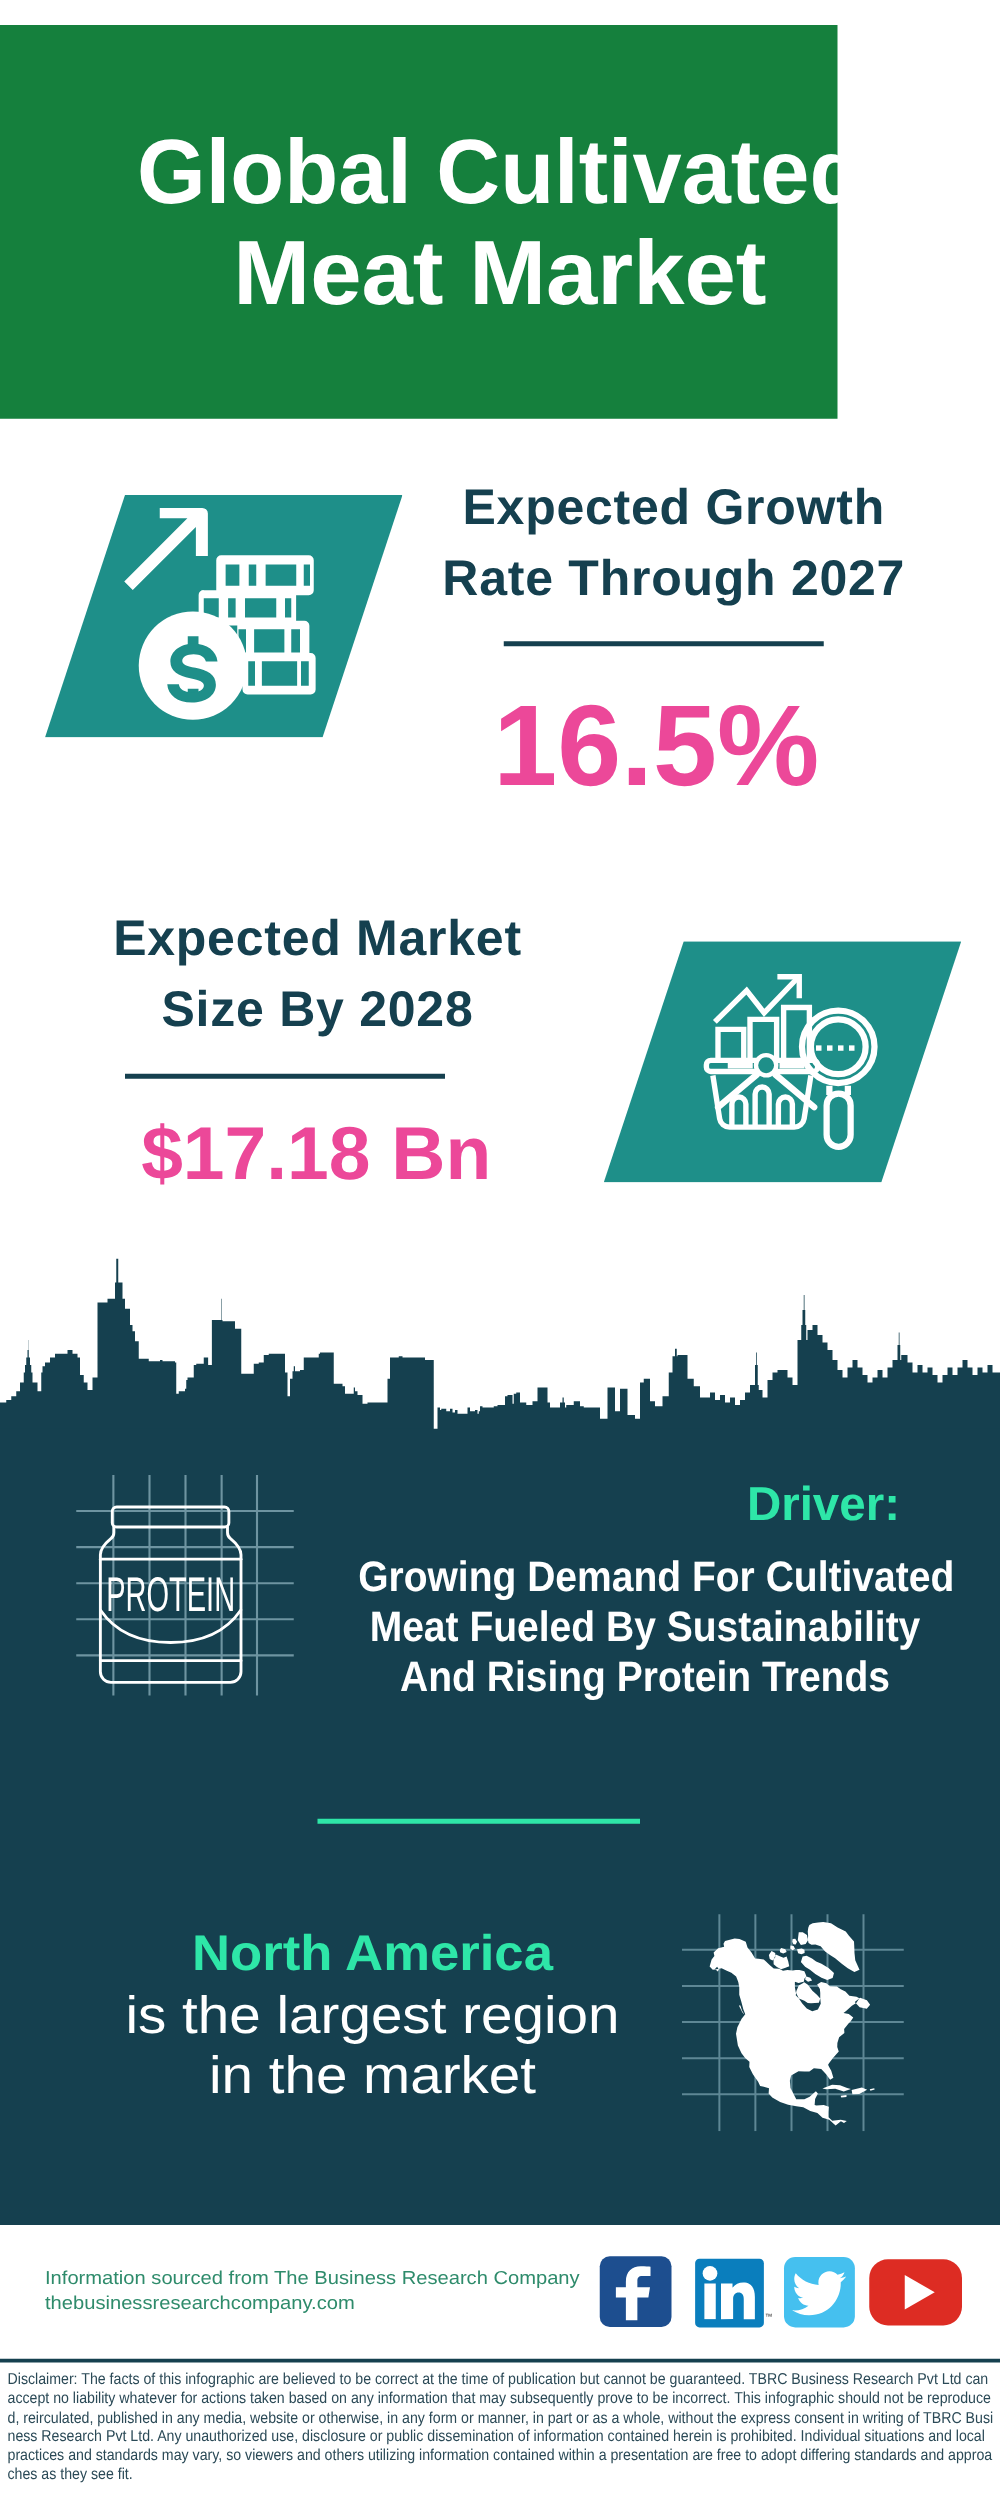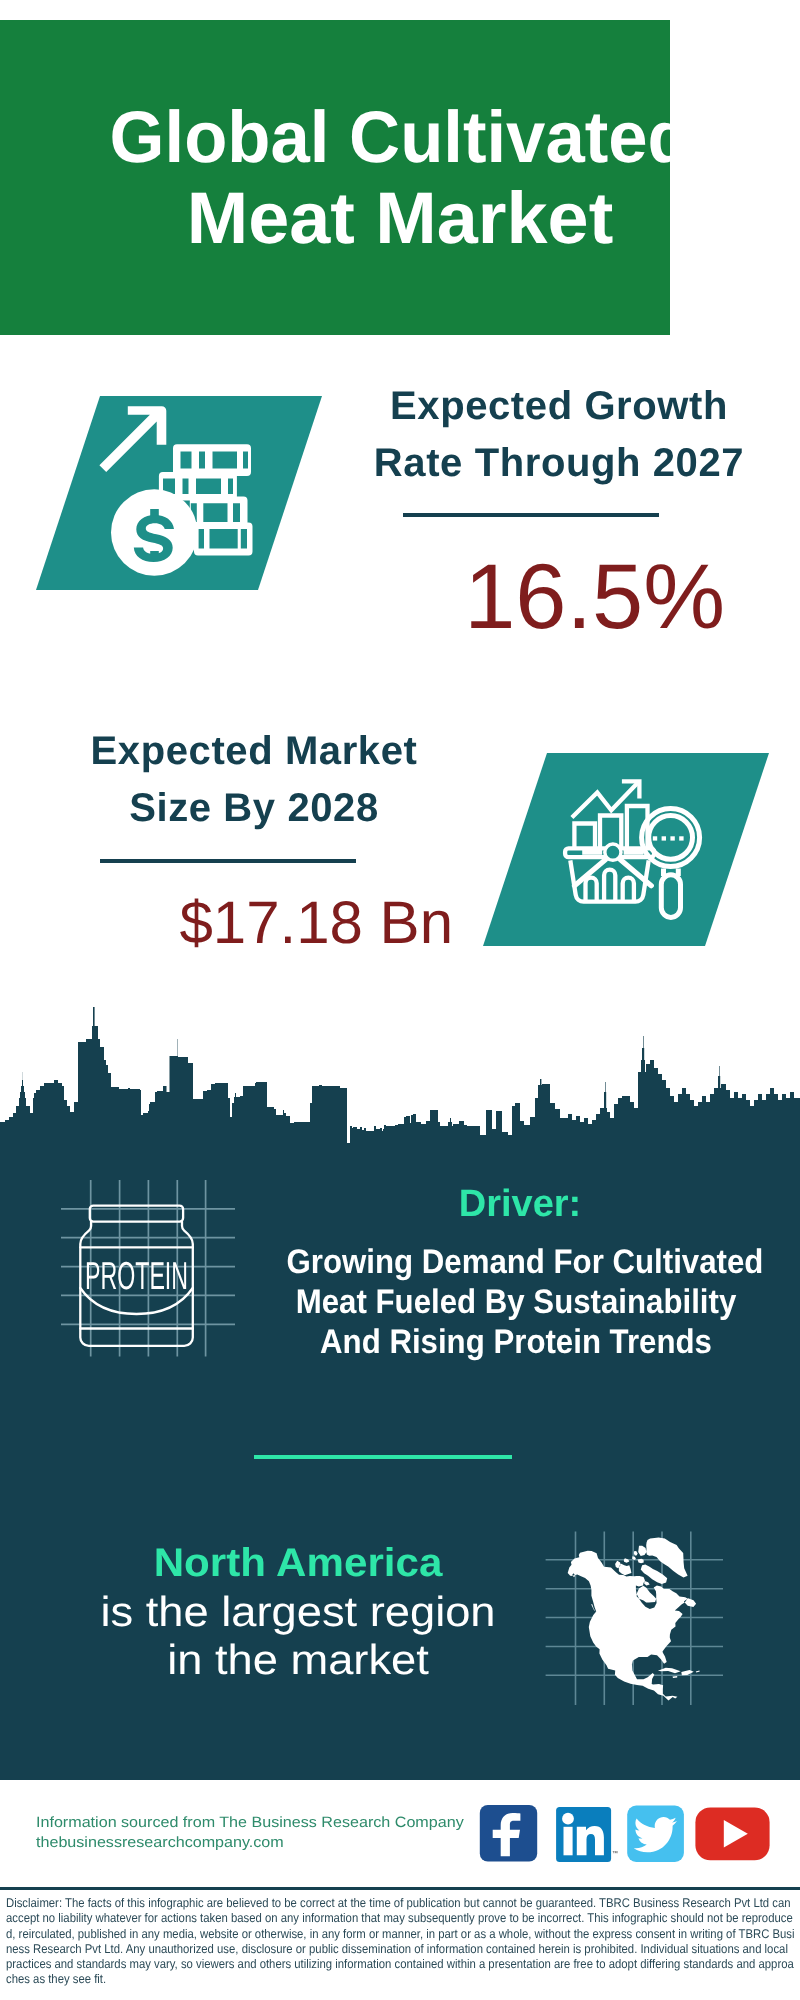--- a/index.html
+++ b/index.html
@@ -9,29 +9,29 @@
 
   .hdr { position:absolute; left:0; top:0; width:670px; height:315px; background:#15803d;margin-top:20px; }
   .hdr h1 { position:absolute; left:0; top:77px; width:800px; text-align:center;
             color:#fff; font-size:73px; font-weight:bold; line-height:81px; }
   .hdr h1 span { display:inline-block; transform-origin:50% 50%; }
   .hdr h1 .t1 { transform:scaleX(0.968); }
   .hdr h1 .t2 { transform:scaleX(1.011); }
 
   .stat-title { position:absolute; color:#15404F; font-size:40px; font-weight:bold; line-height:57px; text-align:center; letter-spacing:0.6px; }
   .rule { position:absolute; background:#15404F; height:4px; }
-  .stat-val { position:absolute; color:#7f1d1d; font-weight:normal; text-align:right; }
+  .stat-val { position:absolute; color:#ec4899; font-weight:bold; text-align:center; }
   .sv-big { font-size:92px; line-height:92px; }
   .sv-med { font-size:60px; line-height:71px; }
 
   .pg { position:absolute; background:#1E8F89; }
 
   
   .darkbody { position:absolute; left:0; top:1143px; width:800px; height:637px; background:#15404F; }
-  .driver-label { position:absolute; color:#2EE6A8; font-size:38px; font-weight:bold; text-align:center; line-height:38px; }
+  .driver-label { position:absolute; color:#2EE6A8; font-size:38px; font-weight:bold; text-align:right; line-height:38px; }
   .driver-text { position:absolute; color:#fff; font-size:34px; font-weight:bold; text-align:center; line-height:40px; white-space:nowrap; transform:scaleX(0.918); transform-origin:50% 0; }
   .green-rule { position:absolute; background:#2EE6A8; height:4px; }
   .region-name { position:absolute; color:#2EE6A8; font-size:40px; font-weight:bold; text-align:center; line-height:40px; white-space:nowrap; transform:scaleX(1.053); transform-origin:50% 0; }
   .region-sub { position:absolute; color:#fff; font-size:42px; font-weight:normal; text-align:center; line-height:48px; white-space:nowrap; transform:scaleX(1.078); transform-origin:50% 0; }
   .footer-text { position:absolute; color:#2E8B6B; font-size:15px; line-height:19.5px; white-space:nowrap; transform:scaleX(1.074); transform-origin:0 0; }
   .sep { position:absolute; left:0; width:800px; height:3px; background:#15404F; }
   .disc { position:absolute; color:#2B4A57; font-size:12.6px; line-height:15.3px; text-align:left; word-break:break-all; transform:scaleX(0.90); transform-origin:0 0; }
   .skyline { position:absolute; left:0; top:1000px; width:800px; height:150px; }
 </style>
 </head>
@@ -60,21 +60,21 @@
       <path d="M113 127.4 h50.5 a4 4 0 0 1 4 4 v25.2 a4 4 0 0 1 -4 4 h-50.5 a4 4 0 0 1 -4 -4 v-25.2 a4 4 0 0 1 4 -4 z
                M113.6 134 h5.4 v19.6 h-5.4 z  M124.5 134 h28.2 v19.6 h-28.2 z  M155.8 134 h6.2 v19.6 h-6.2 z" fill-rule="evenodd"></path>
 
       <circle cx="69.3" cy="137.5" r="43.3"></circle>
     </g>
     <g fill="#1E8F89">
       <path d="M65.2 114 h8.6 v9 h-8.6 z M65.2 156 h8.6 v9 h-8.6 z"></path>
       <path d="M69.5 120 c-10.1 0 -18.2 6 -18.2 14.2 0 7.9 6.6 11.5 15.8 13.3 7.8 1.5 11 2.9 11 5.9 0 3.3 -3.8 5.4 -9.6 5.4 -5.9 0 -9.9 -2.3 -10.4 -6.4 h-9.3 c0.6 8.8 8.2 14.6 19.7 14.6 11 0 19.2 -5.6 19.2 -14.2 0 -8.2 -6.9 -11.8 -16.3 -13.6 -7.9 -1.5 -10.6 -2.9 -10.6 -5.7 0 -3 3.7 -5.2 9.1 -5.2 5.3 0 9 2.2 9.8 5.8 h9.3 c-0.9 -8.5 -8.4 -14.1 -19.2 -14.1 z"></path>
     </g>
   </svg>
-  <div class="stat-title" style="left:359px;top:378px;width:400px;text-align:center;">
+  <div class="stat-title" style="left:339px;top:378px;width:400px;text-align:center;">
     <span>Expected Growth</span><br><span>Rate Through 2027</span>
   </div>
   <div class="rule" style="left:403px;top:513px;width:256px;"></div>
   <div class="stat-val sv-big" style="left:325px;top:551px;width:400px;">16.5%</div>
 
   <div class="stat-title" style="left:54px;top:723px;width:400px;">
     <span>Expected Market</span><br><span>Size By 2028</span>
   </div>
   <div class="rule" style="left:100px;top:859px;width:256px;"></div>
   <div class="stat-val sv-med" style="left:53px;top:887px;width:400px;">$17.18 Bn</div>

